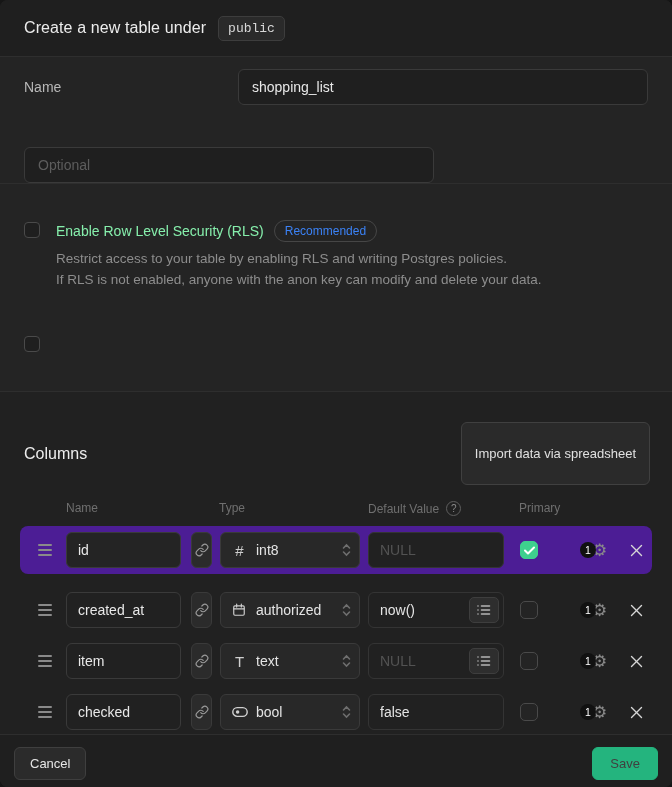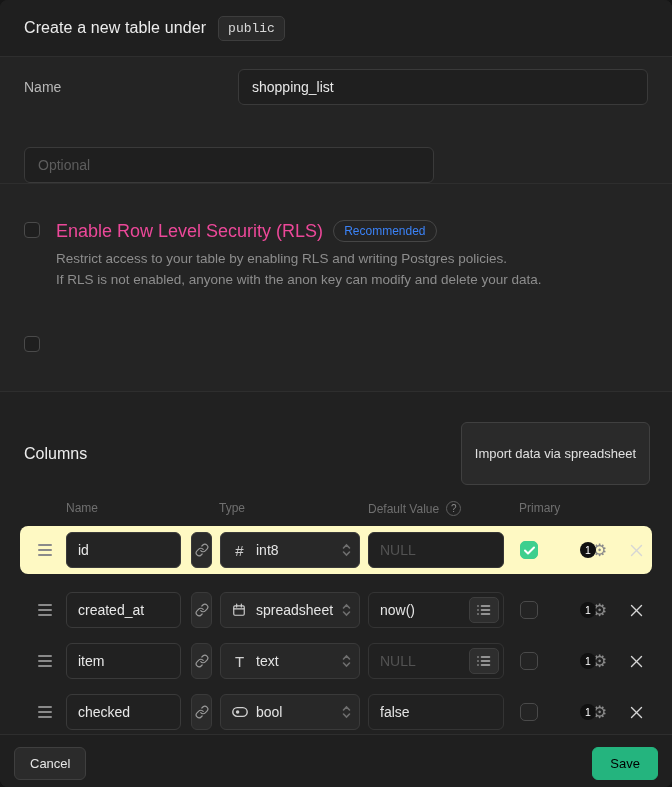--- a/index.html
+++ b/index.html
@@ -29,41 +29,41 @@
   .text-input::placeholder { color:#5d5d5d; }
 
   
   .section-toggles { background:#242424; border-bottom:1px solid #2e2e2e; padding:36px 24px 40px;
                      height:208px; }
   .toggle-block { display:flex; gap:16px; }
   .toggle-block + .toggle-block { margin-top:44px; }
   .checkbox { width:16px; height:16px; border:1px solid #4a4a4a; border-radius:4px;
               background:#1f1f1f; flex:0 0 auto; margin-top:2px; }
   .toggle-title-row { display:flex; align-items:center; gap:10px; }
-  .toggle-title { font-size:18px; color:#ec4899;text-align:center; }
+  .toggle-title { font-size:14px; color:#86efac;text-align:center; }
   .pill-badge { font-size:12px; color:#3b82f6; border:1px solid #464646; border-radius:999px;
                 padding:3px 10px; }
   .toggle-desc { font-size:13.5px; color:#8d8d8d; line-height:21px; margin-top:6px; }
 
   
   .section-columns { background:#212121; flex:1 1 auto; padding:30px 0 0; }
   .columns-head { display:flex; align-items:center; justify-content:space-between; padding:0 22px 0 24px; }
   .columns-title { font-size:16px; color:#ededed; }
   .btn-secondary { background:#2a2a2a; border:1px solid #404040; color:#e0e0e0; font-size:13px;
                    padding:23px 13px; border-radius:6px; cursor:pointer;
                    font-family:"Liberation Sans","DejaVu Sans",sans-serif; }
   .col-headers { display:flex; margin-top:16px; font-size:12px; color:#6f6f6f; padding-left:66px; }
   .ch-name { width:153px; } .ch-type { width:149px; }
   .ch-default { width:151px; display:flex; align-items:center; gap:7px; }
   .help-icon { width:15px; height:15px; border:1px solid #5f5f5f; border-radius:50%; color:#8a8a8a;
                font-size:10px; display:inline-flex; align-items:center; justify-content:center; }
 
   .rows-wrap { margin-top:10px; }
   .col-row { margin:0 20px; display:flex; align-items:center; padding:4px 0 4px 18px; height:44px; }
-  .col-row.highlight { background:#fef9c3; border-radius:8px; height:48px; padding:6px 0 6px 18px;
+  .col-row.highlight { background:#4c1d95; border-radius:8px; height:48px; padding:6px 0 6px 18px;
                        margin-bottom:14px; }
   .col-row + .col-row { margin-top:7px; }
   .col-row.highlight + .col-row { margin-top:0; }
 
   .drag-handle { width:14px; margin-right:14px; display:flex; flex-direction:column; gap:3px; cursor:grab; }
   .drag-handle i { display:block; height:2px; background:#8a8a8a; border-radius:1px; }
 
   .cell-input { width:115px; height:36px; background:#212121; border:1px solid #3a3a3a;
                 border-radius:6px; color:#e8e8e8; font-size:14px; padding:0 11px; margin-right:10px;
                 font-family:"Liberation Sans","DejaVu Sans",sans-serif; outline:none; }
@@ -101,21 +101,21 @@
   .gear-glyph { color:#8a8a8a; font-size:17px; line-height:1; }
 
   .x-btn { width:16px; height:16px; display:flex; align-items:center; justify-content:center; cursor:pointer; }
 
   
   .modal-footer { flex:0 0 auto; height:58px; background:#1f1f1f; border-top:1px solid #2e2e2e;
                   display:flex; align-items:center; justify-content:space-between; padding:0 14px; }
   .btn-cancel { background:#2b2b2b; border:1px solid #3f3f3f; color:#e6e6e6; font-size:13px;
                 padding:8px 15px; border-radius:6px; cursor:pointer;
                 font-family:"Liberation Sans","DejaVu Sans",sans-serif; }
-  .btn-save { background:#24b47e; border:1px solid #24b47e; color:#000000; font-size:13px;
+  .btn-save { background:#24b47e; border:1px solid #24b47e; color:#404040; font-size:13px;
               padding:8px 17px; border-radius:6px; cursor:pointer;
               font-family:"Liberation Sans","DejaVu Sans",sans-serif; }
 
   svg { display:block; }
 </style>
 </head>
 <body>
 
 <div class="modal">
 
@@ -233,21 +233,21 @@
               </svg>
           </span>
         </div>
         <div class="type-select">
           <span class="type-glyph">
             <svg width="14" height="14" viewBox="0 0 24 24" fill="none" stroke="#cfcfcf" stroke-width="2" stroke-linecap="round">
                 <rect x="3" y="5" width="18" height="16" rx="2"></rect>
                 <path d="M8 2v5M16 2v5M3 10h18"></path>
               </svg>
           </span>
-          <span class="type-name">spreadsheet</span>
+          <span class="type-name">authorized</span>
           <span class="chevrons">
             <svg width="9" height="14" viewBox="0 0 9 14" fill="none" stroke="#6e6e6e" stroke-width="1.6" stroke-linecap="round">
                 <path d="M1.5 5 4.5 2 7.5 5"></path>
                 <path d="M1.5 9 4.5 12 7.5 9"></path>
               </svg>
           </span>
         </div>
         <div class="default-wrap">
           <input class="default-input has-picker" type="text" value="now()" style="">
           <div class="picker-btn">

